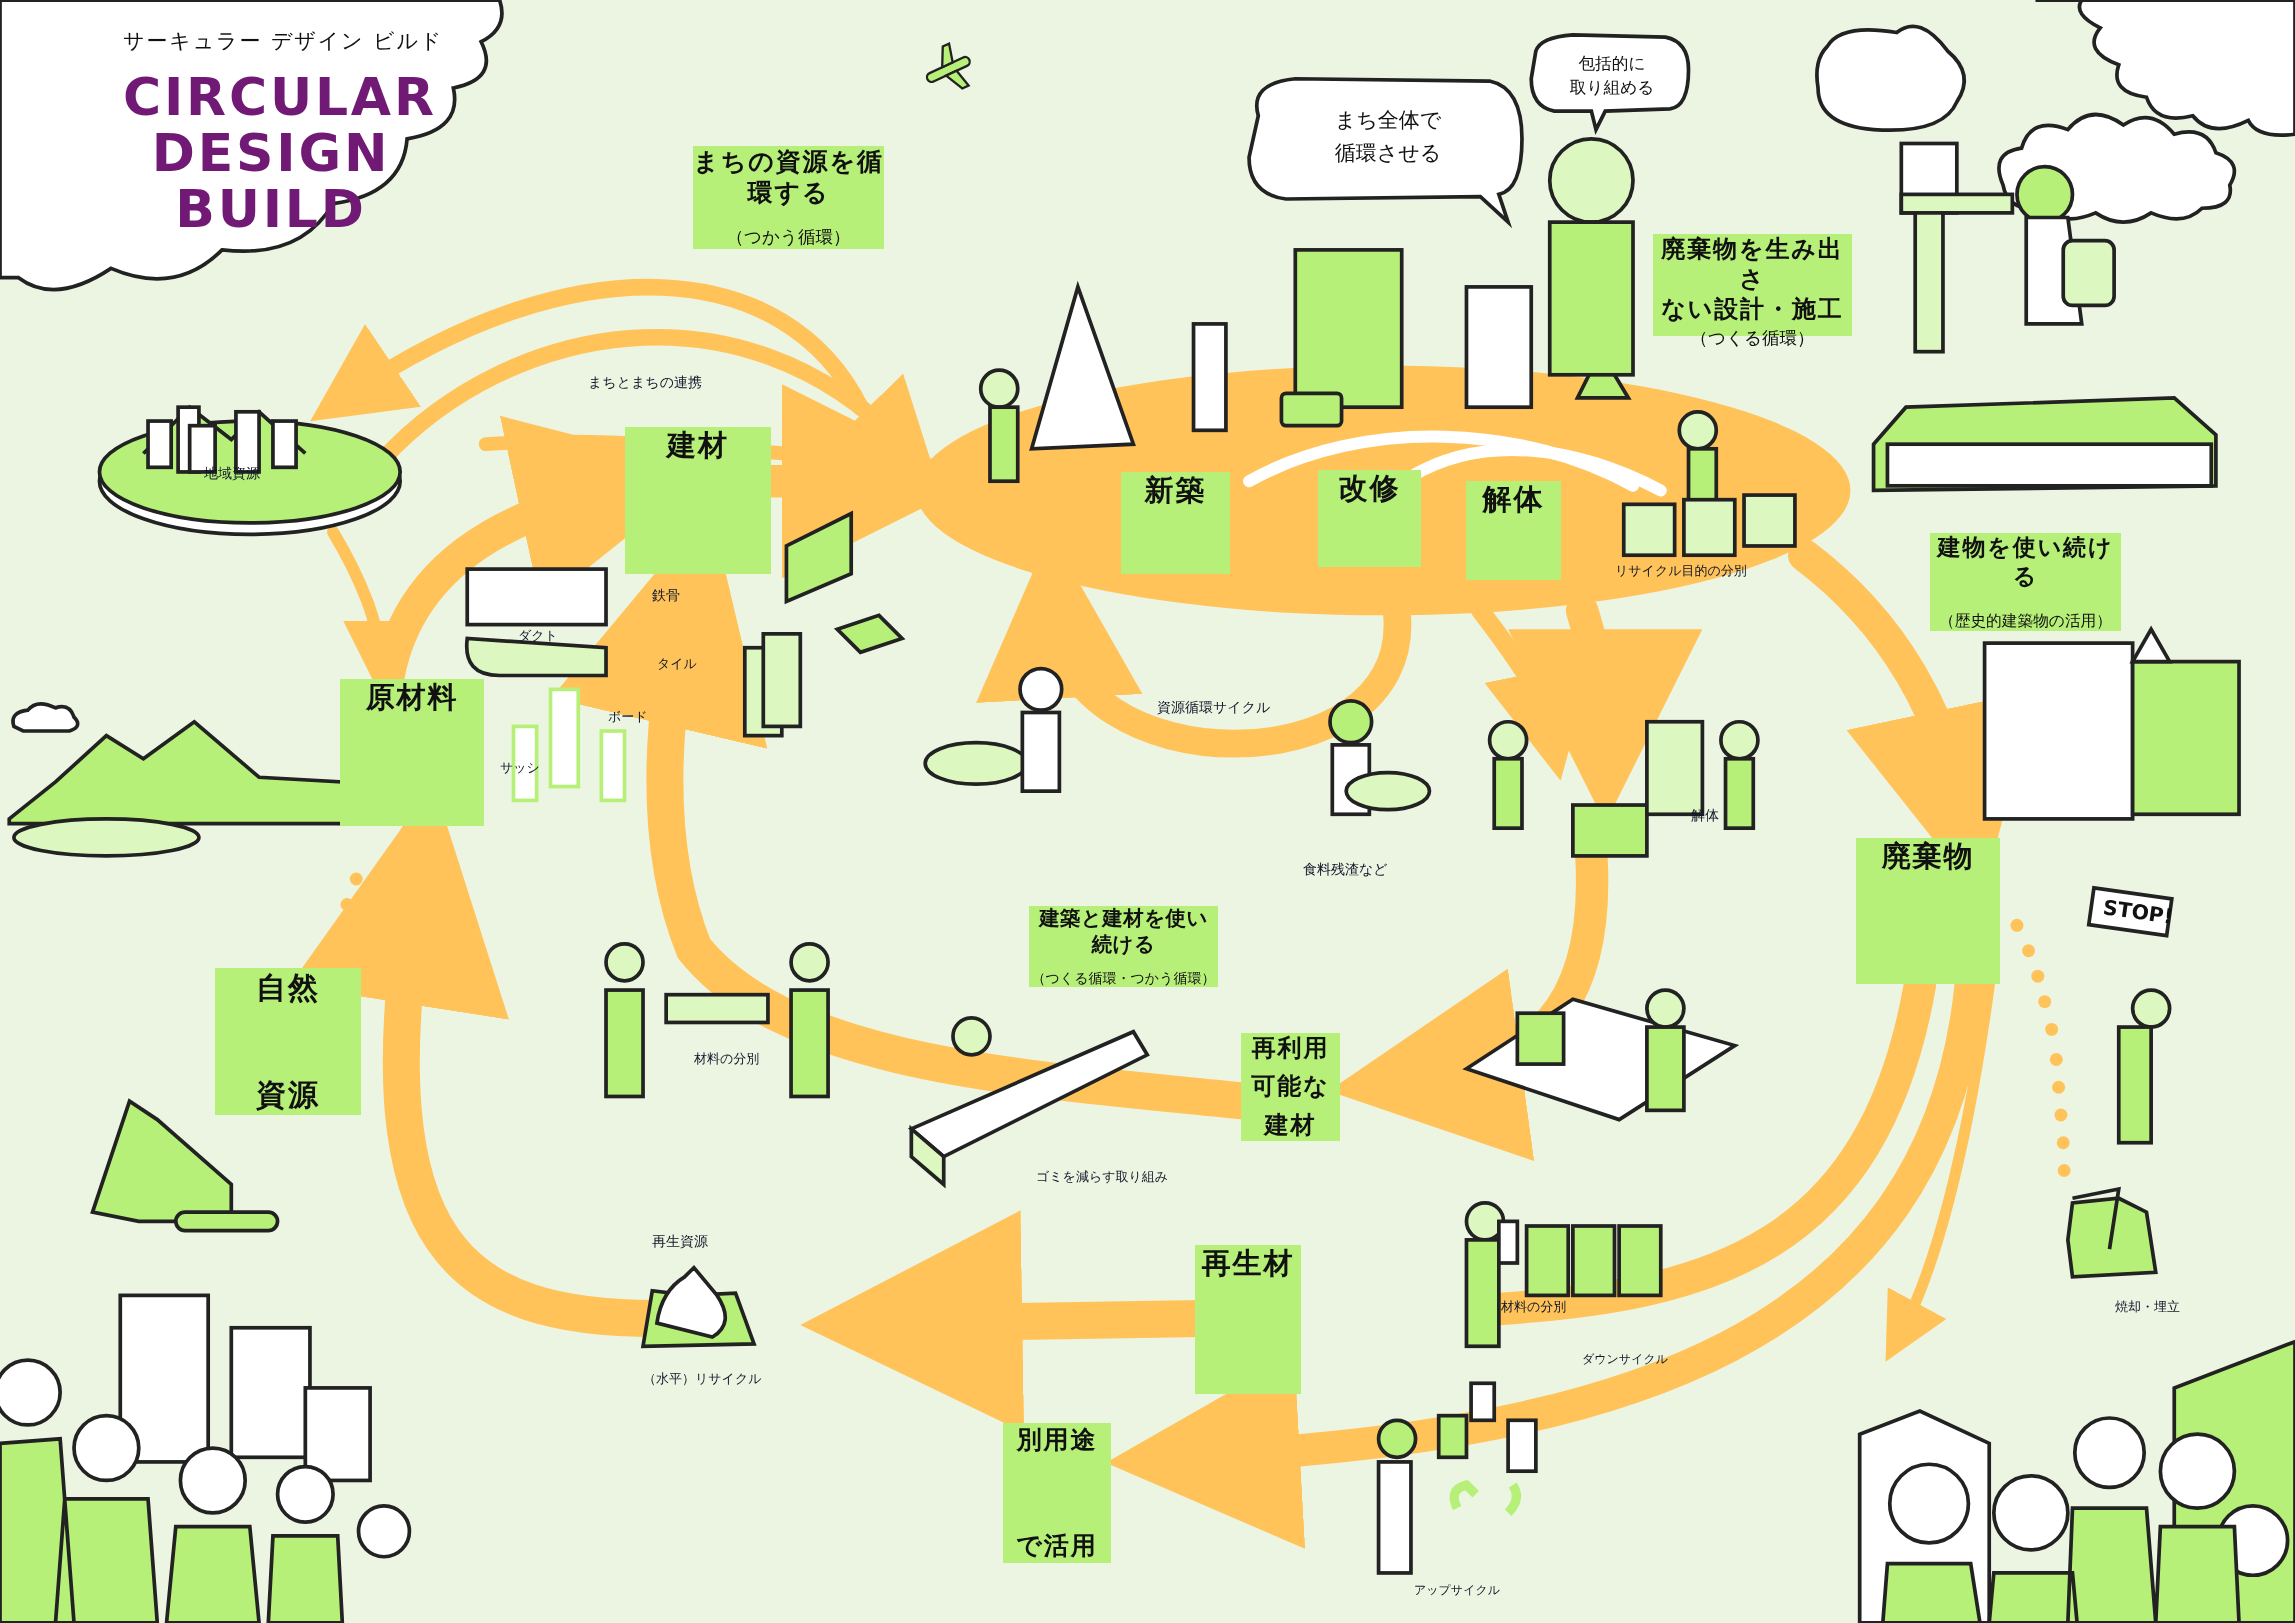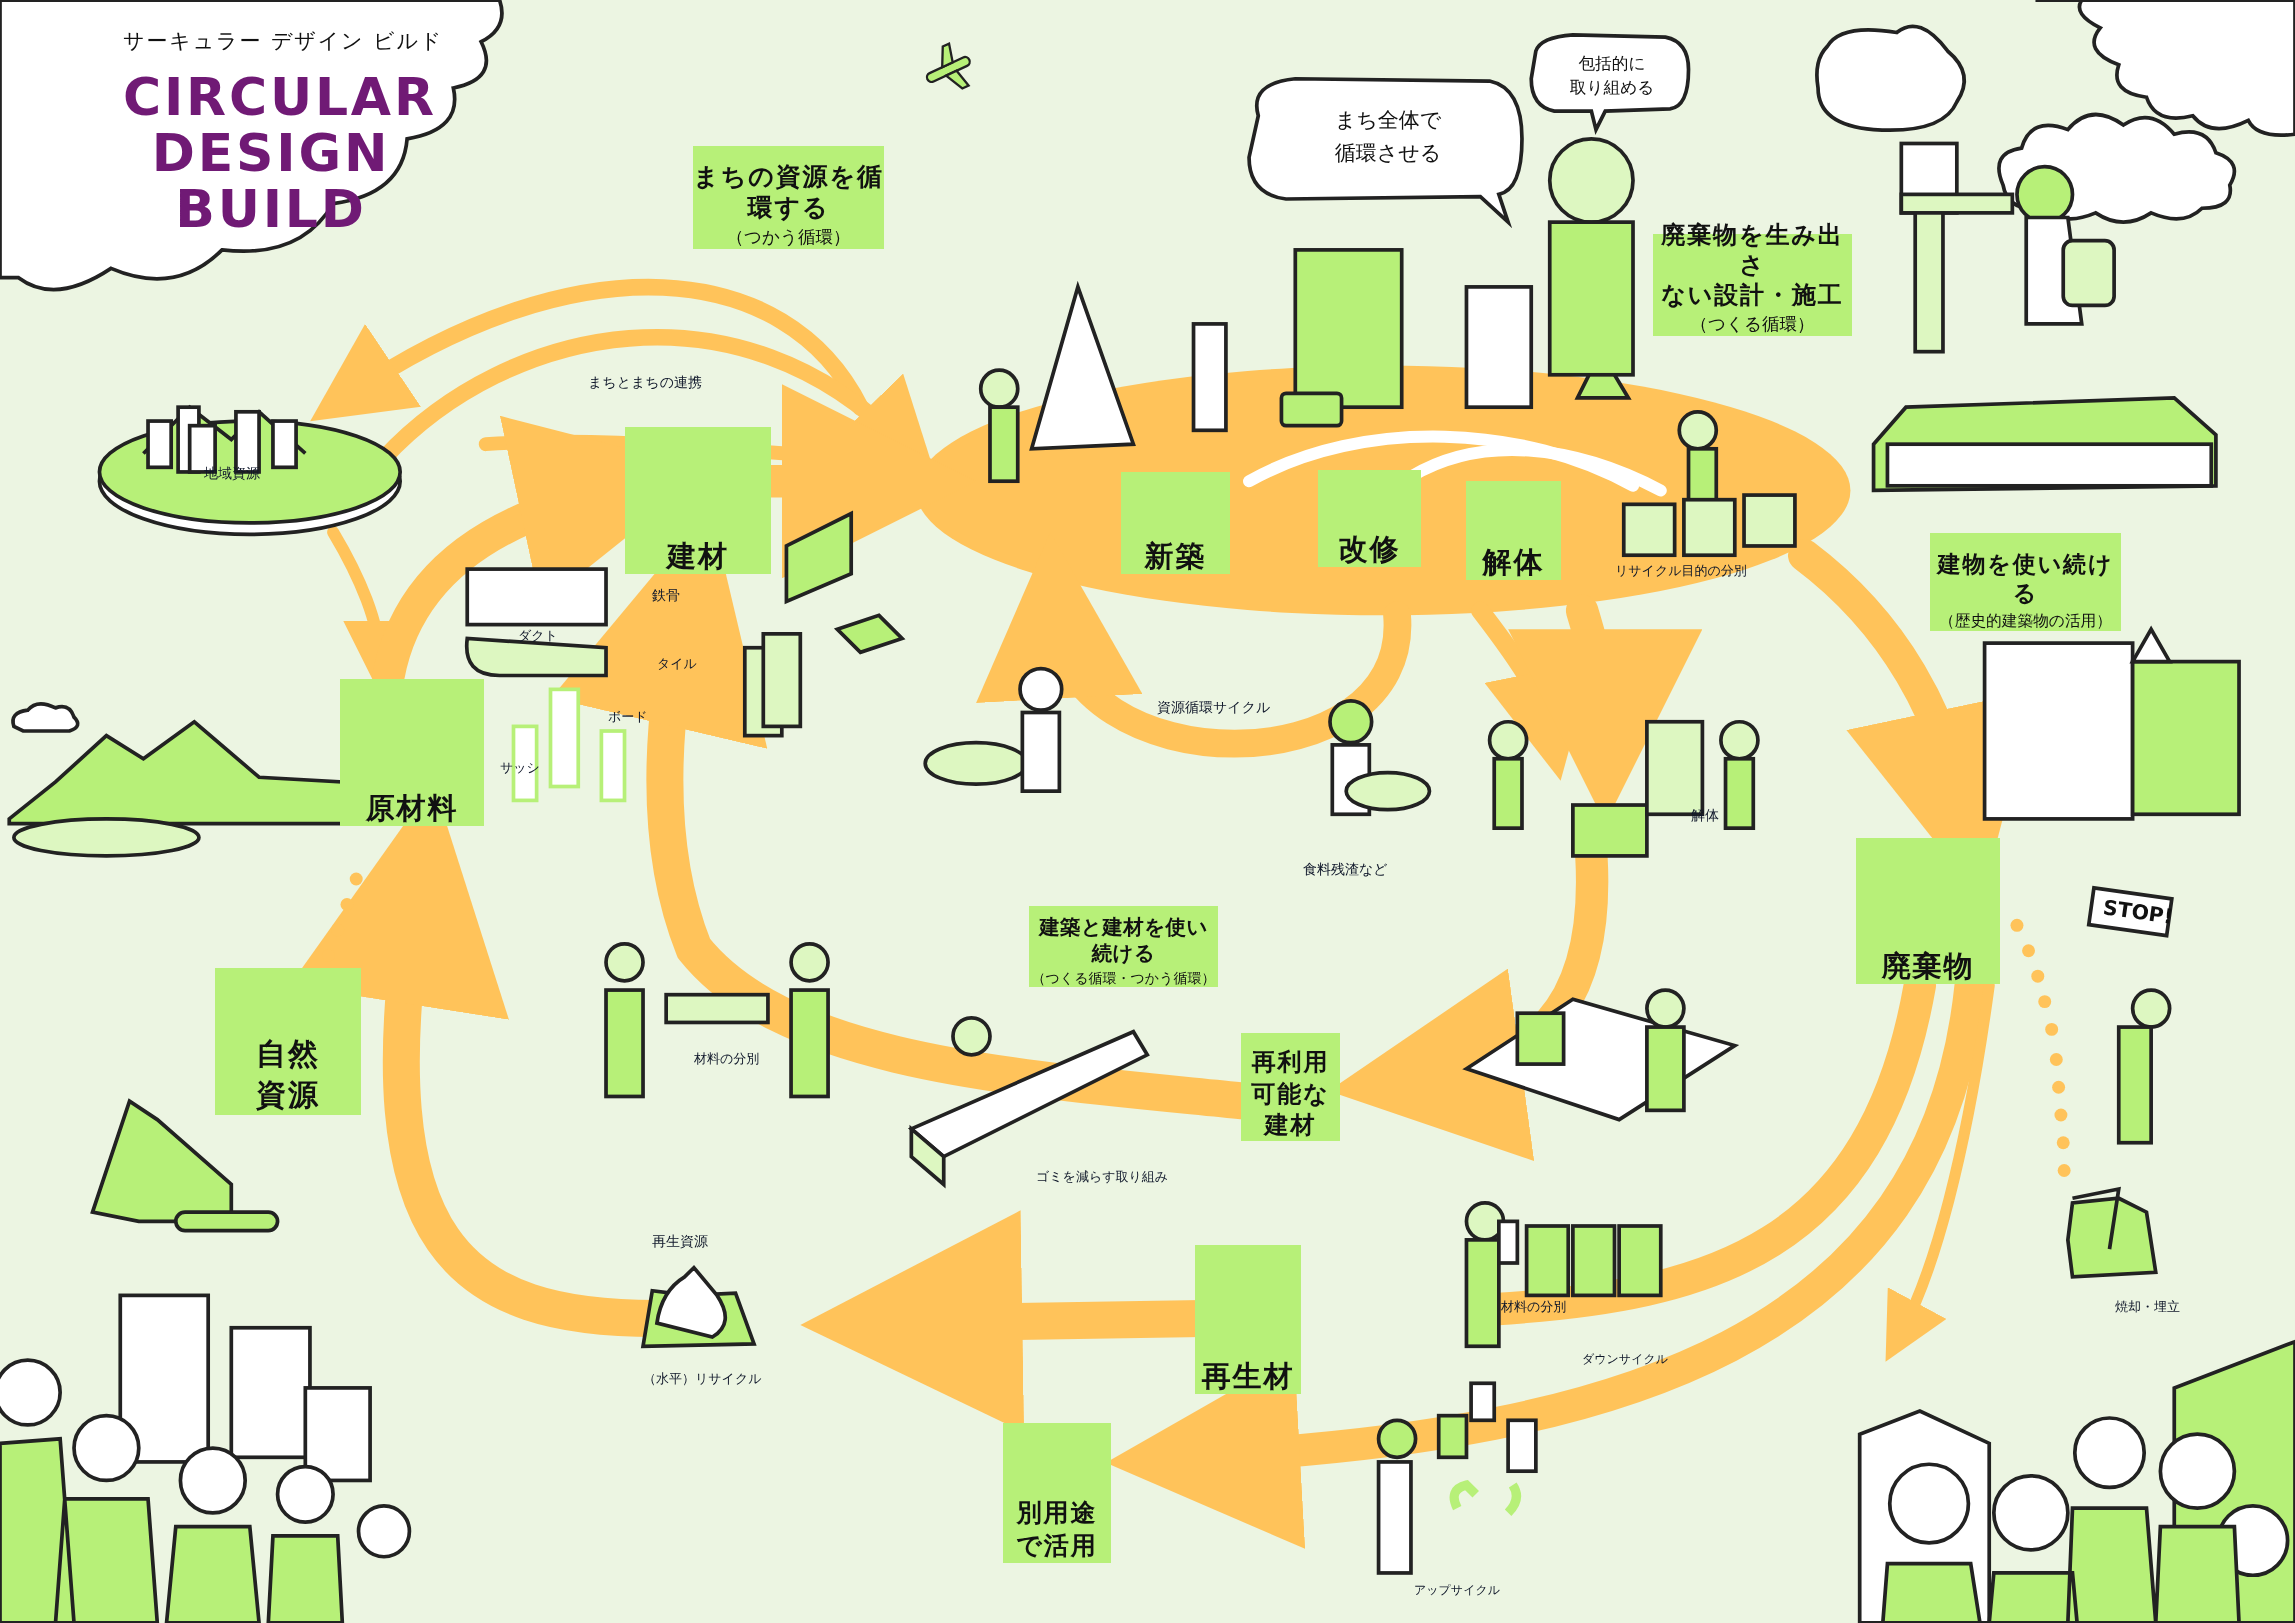--- a/index.html
+++ b/index.html
@@ -1,18 +1,18 @@
 <!DOCTYPE html>
 <html style="font-size:7.4px"><head>
 <meta charset="utf-8">
 <style>
   html,body{margin:0;padding:0;background:#ecf5e2;}
   body{width:2295px;height:1623px;overflow:hidden;position:relative;font-family:"DejaVu Sans","Liberation Sans",sans-serif;color:#111;}
   #stage{position:absolute;left:0;top:0;width:2295px;height:1623px;}
-  .box{position:absolute;background:#b7f078;display:flex;flex-direction:column;align-items:center;justify-content:flex-end;text-align:center;font-weight:bold;color:#111;}
+  .box{position:absolute;background:#b7f078;display:flex;flex-direction:column;align-items:center;justify-content:space-between;text-align:center;font-weight:bold;color:#111;}
   .box .main{font-size:29px;line-height:1.25;letter-spacing:1.9px;}
   .box .sub{font-size:17.6px;line-height:1.3;margin-top:2.8px;font-weight:normal;}
   .vbox .main{font-size:30px;line-height:1.35;}
   .label{position:absolute;font-size:15.7px;white-space:nowrap;color:#0f172a;}
   .title-kana{position:absolute;left:123px;top:27px;font-size:21px;letter-spacing:1.9px;}
   .title-en{position:absolute;left:123px;top:69px;width:296px;text-align:center;font-size:52px;line-height:56px;font-weight:bold;color:#701a75;letter-spacing:2.8px;}
   .bubble-text{position:absolute;text-align:center;font-size:21px;line-height:33px;}
   .bubble-text.small{font-size:16.7px;line-height:24px;}
   .stop-text{position:absolute;font-size:20.4px;font-weight:bold;transform:rotate(8deg);}
 </style>

